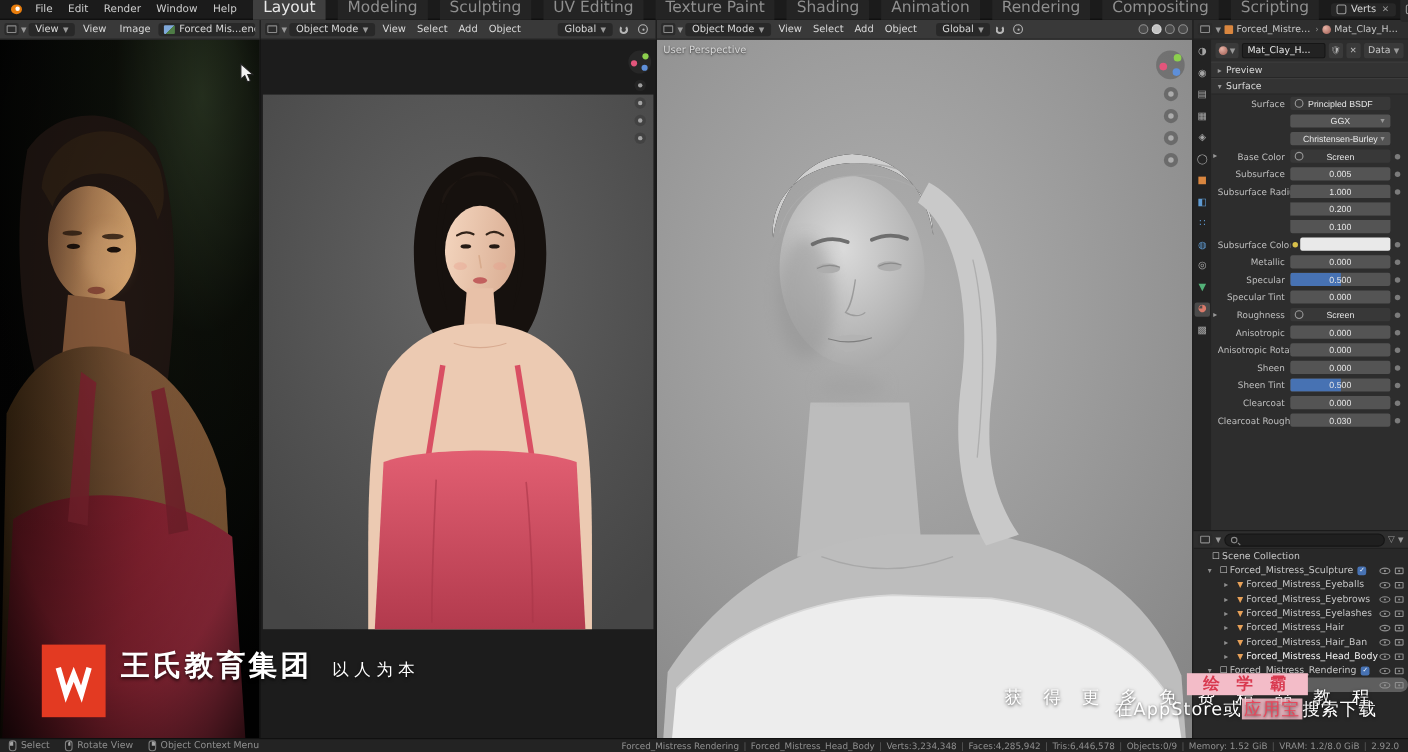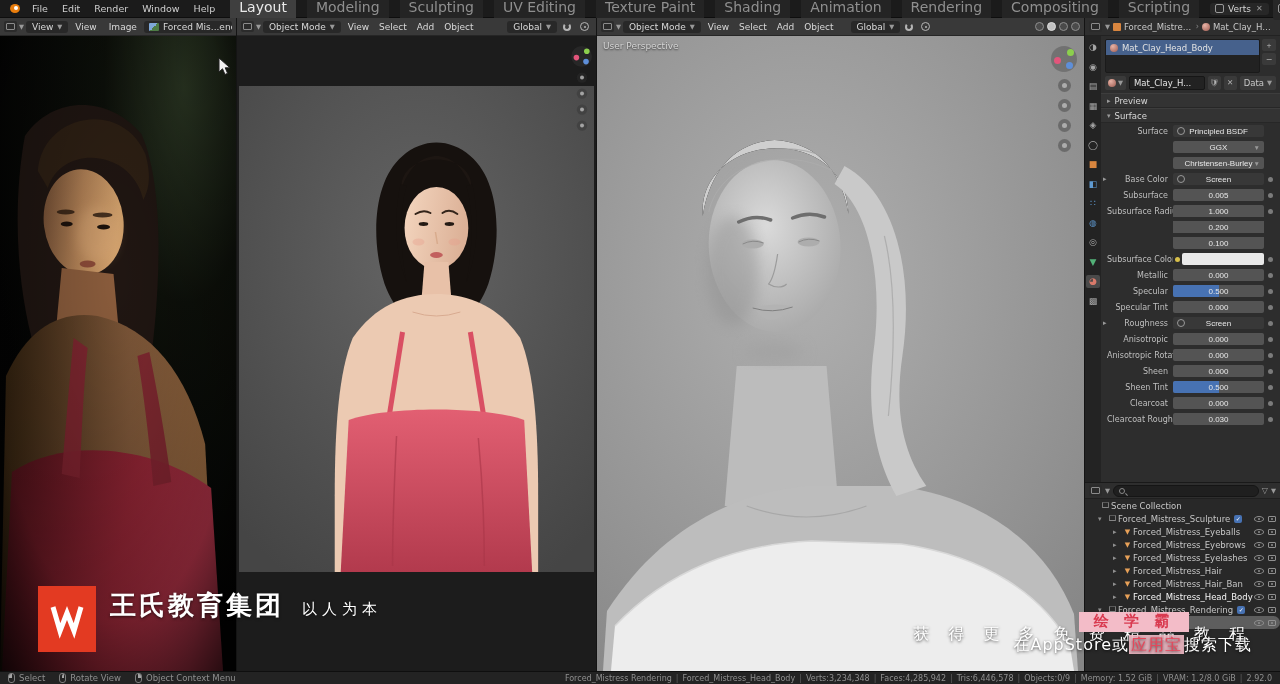--- a/index.html
+++ b/index.html
@@ -490,33 +490,20 @@
             </span>
           <span class="tab-ic ic-material active">
               <i class="ti">◕</i>
             </span>
           <span class="tab-ic ic-texture">
               <i class="ti">▩</i>
             </span>
         </div>
         <div class="props-content">
 
-          <div class="slot-box">
-            <div class="slot-list">
-              <div class="slot-row selected">
-                <span class="sphere-ic"></span>
-                <span>Mat_Clay_Head_Body</span>
-              </div>
-              <div class="slot-row"></div>
-            </div>
-            <div class="slot-side">
-              <span class="mini-btn">＋</span>
-              <span class="mini-btn">−</span>
-            </div>
-          </div>
 
           <div class="name-row">
             <span class="browse">
                 <span class="sphere-ic"></span>
                 <span class="caret">▼</span>
               </span>
             <span class="name-field">
                 <span>Mat_Clay_H...</span>
               </span>
             <span class="sq-btn">🛡</span>

